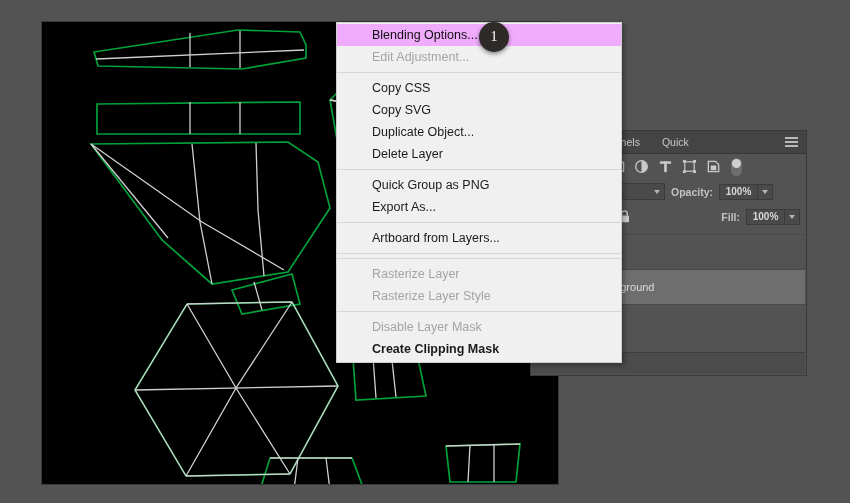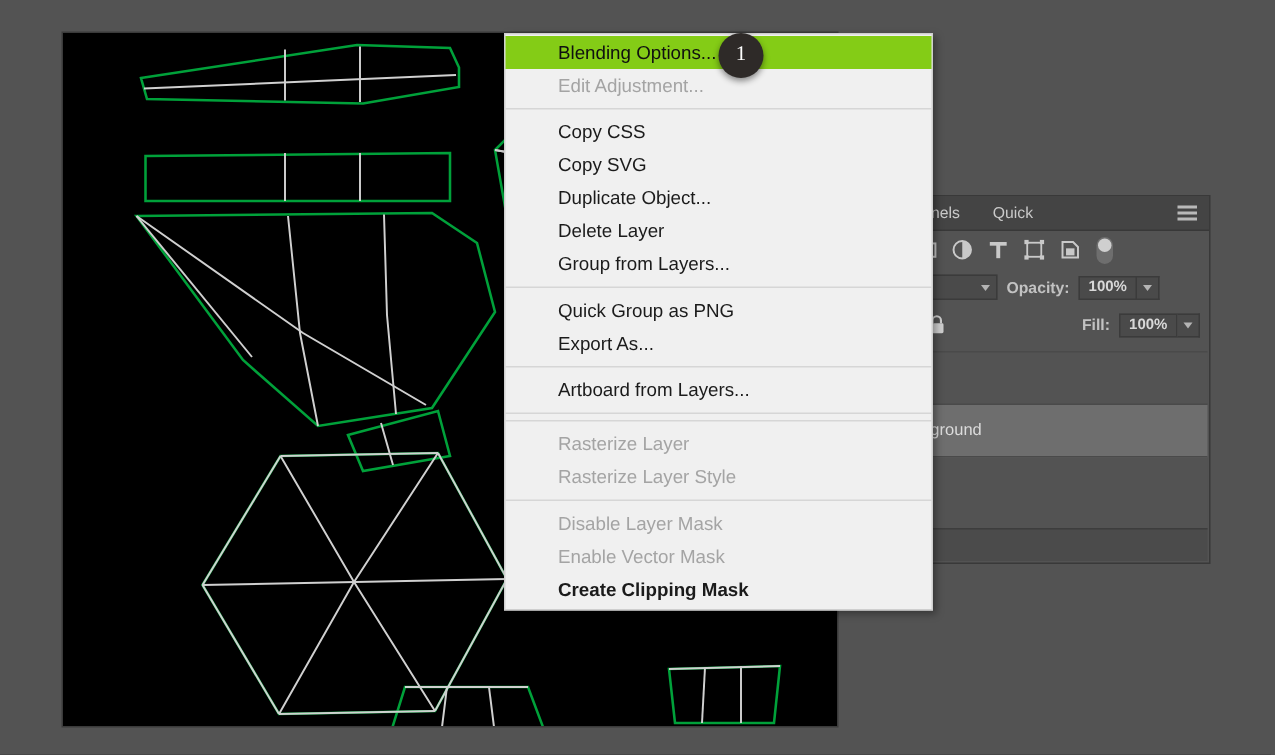--- a/index.html
+++ b/index.html
@@ -234,21 +234,21 @@
   .menu-item {
     height: 22px;
     line-height: 22px;
     padding-left: 35px;
     font-size: 12.5px;
     color: #1b1b1b;
     white-space: nowrap;
     font-family: "Liberation Sans", sans-serif;
   }
   .menu-item.highlight {
-    background: #84cc16;
+    background: #f0abfc;
     color: #101010;
   }
   .menu-item.disabled { color: #a4a4a4; }
   .menu-item.bold { font-weight: bold; }
   .menu-sep {
     height: 1px;
     background: #d6d6d6;
     margin: 4px 0 4px 0;
   }
 
@@ -462,31 +462,29 @@
   </div>
 
   <div class="context-menu">
     <div class="menu-item highlight">Blending Options...</div>
     <div class="menu-item disabled">Edit Adjustment...</div>
     <div class="menu-sep"></div>
     <div class="menu-item">Copy CSS</div>
     <div class="menu-item">Copy SVG</div>
     <div class="menu-item">Duplicate Object...</div>
     <div class="menu-item">Delete Layer</div>
-    <div class="menu-item">Group from Layers...</div>
     <div class="menu-sep"></div>
     <div class="menu-item">Quick Group as PNG</div>
     <div class="menu-item">Export As...</div>
     <div class="menu-sep"></div>
     <div class="menu-item">Artboard from Layers...</div>
     <div class="menu-sep"></div>
     <div class="menu-sep"></div>
     <div class="menu-item disabled">Rasterize Layer</div>
     <div class="menu-item disabled">Rasterize Layer Style</div>
     <div class="menu-sep"></div>
     <div class="menu-item disabled">Disable Layer Mask</div>
-    <div class="menu-item disabled">Enable Vector Mask</div>
     <div class="menu-item bold">Create Clipping Mask</div>
   </div>
 
   <div class="step-badge">1</div>
 
 </div>
 
 </body></html>

